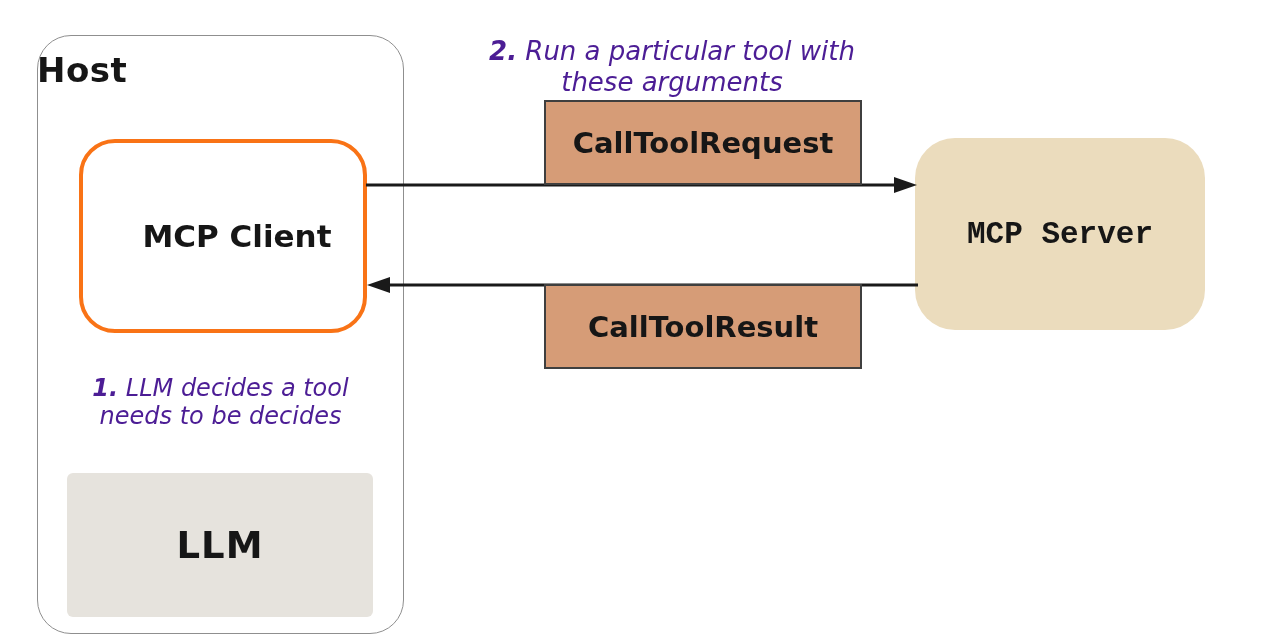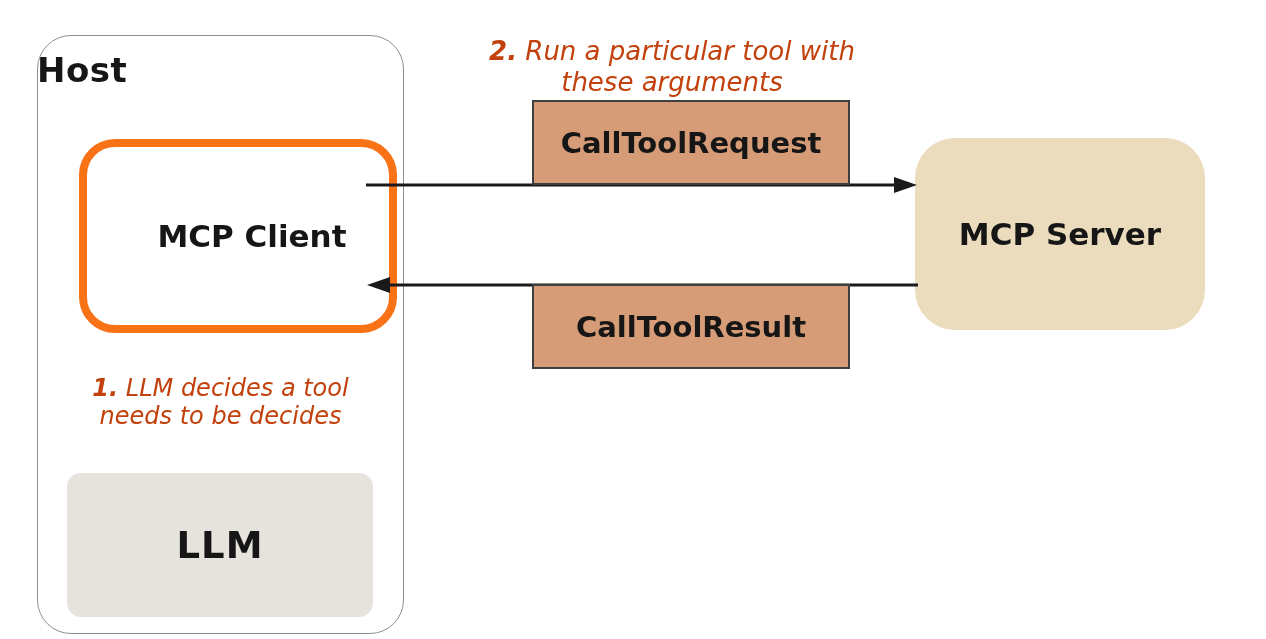--- a/index.html
+++ b/index.html
@@ -32,59 +32,60 @@
     text-align: left;
     font-size: 34px;
     font-weight: 700;
     letter-spacing: 0.5px;
   }
 
   
   .mcp-client-box {
     position: absolute;
     left: 79px; top: 139px;
-    width: 318px; height: 194px;
+    width: 288px; height: 194px;
     background: #ffffff;
-    border: 8px solid #f97316;
+    border: 4px solid #f97316;
     border-radius: 36px;
     display: flex; align-items: center; justify-content: center;
     font-size: 31px;
     font-weight: 700;
     padding-left: 28px;
   }
 
   
   .llm-box {
     position: absolute;
     left: 67px; top: 473px;
     width: 306px; height: 144px;
     background: #e6e3dd;
-    border-radius: 14px;
+    border-radius: 6px;
     display: flex; align-items: center; justify-content: center;
     font-size: 37px;
     font-weight: 700;
     letter-spacing: 1px;
   }
 
   
   .mcp-server-box {
     position: absolute;
     left: 915px; top: 138px;
     width: 290px; height: 192px;
     background: #ebdcbd;
     border-radius: 40px;
     display: flex; align-items: center; justify-content: center;
     font-size: 31px;
     font-weight: 700;
+    font-family: Liberation Mono, monospace;
   }
 
   
   .callout {
     position: absolute;
-    left: 532px;
+    left: 544px;
     width: 318px; height: 85px;
     background: #d69c77;
     border: 2px solid #3f3f3f;
     display: flex; align-items: center; justify-content: center;
     font-size: 29px;
     font-weight: 700;
     z-index: 3;
   }
   .callout.request { top: 100px; }
   .callout.result  { top: 284px; }
@@ -94,21 +95,21 @@
     position: absolute;
     z-index: 2;
   }
 
   
   .note {
     position: absolute;
     text-align: center;
     font-style: italic;
     line-height: 1.18;
-    color: #c2410c;
+    color: #4c1d95;
     z-index: 4;
   }
   .note .num {
     font-weight: 700;
     font-style: italic;
   }
   .note-step2 {
     left: 447px; top: 36px;
     width: 450px;
     font-size: 26px;

